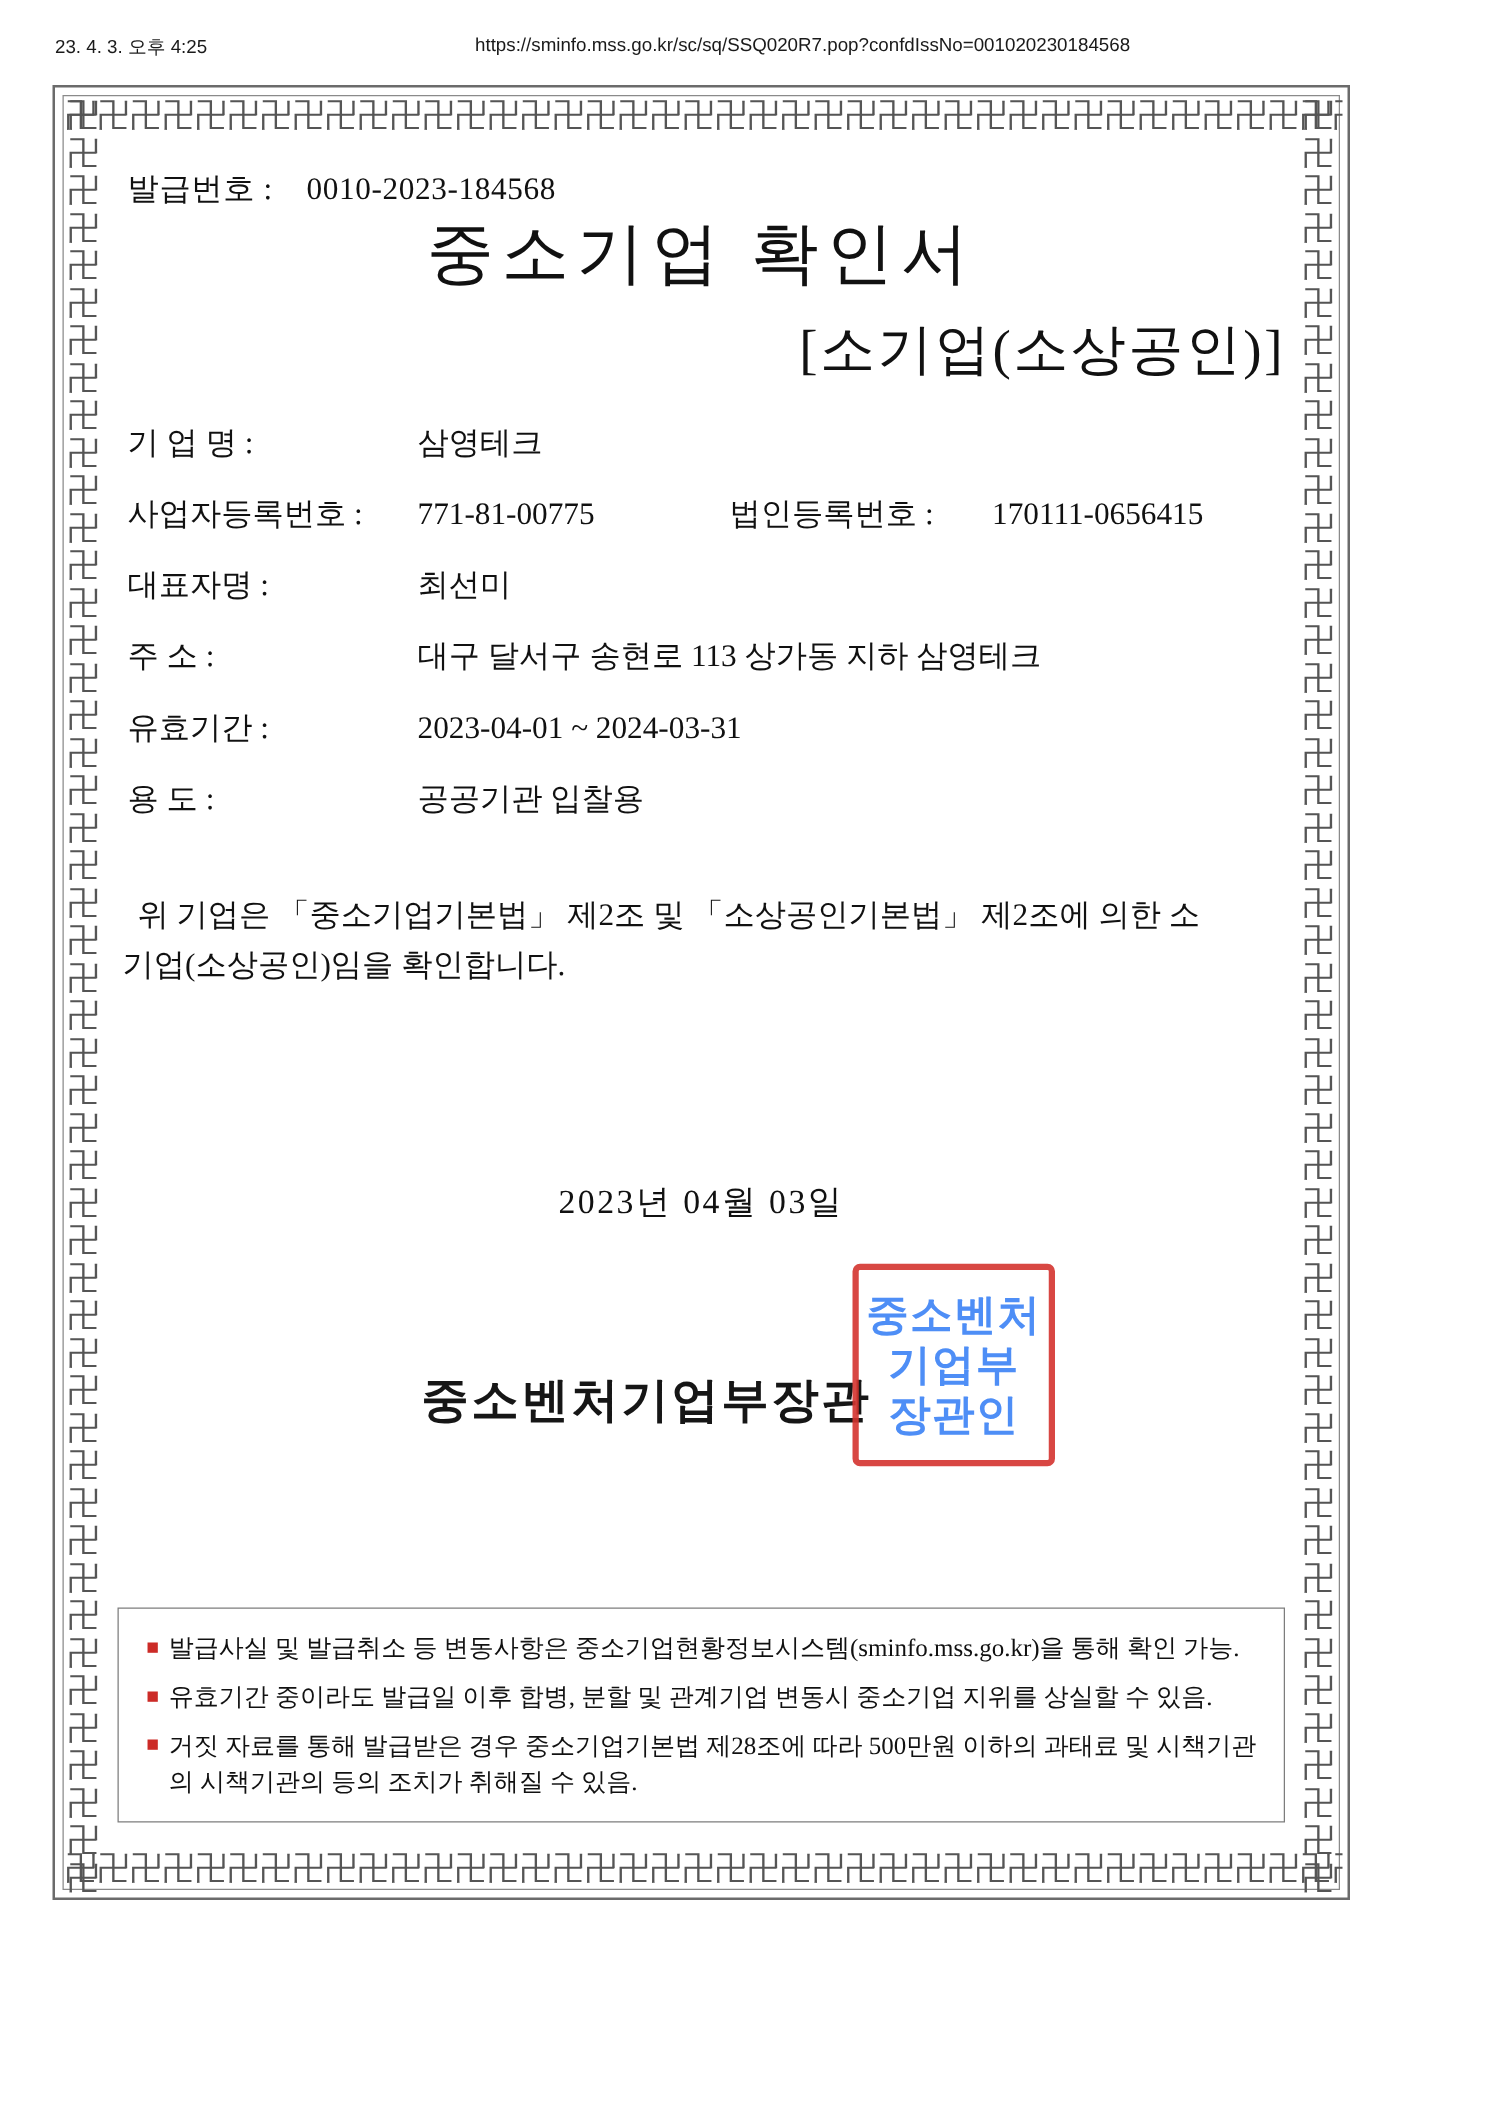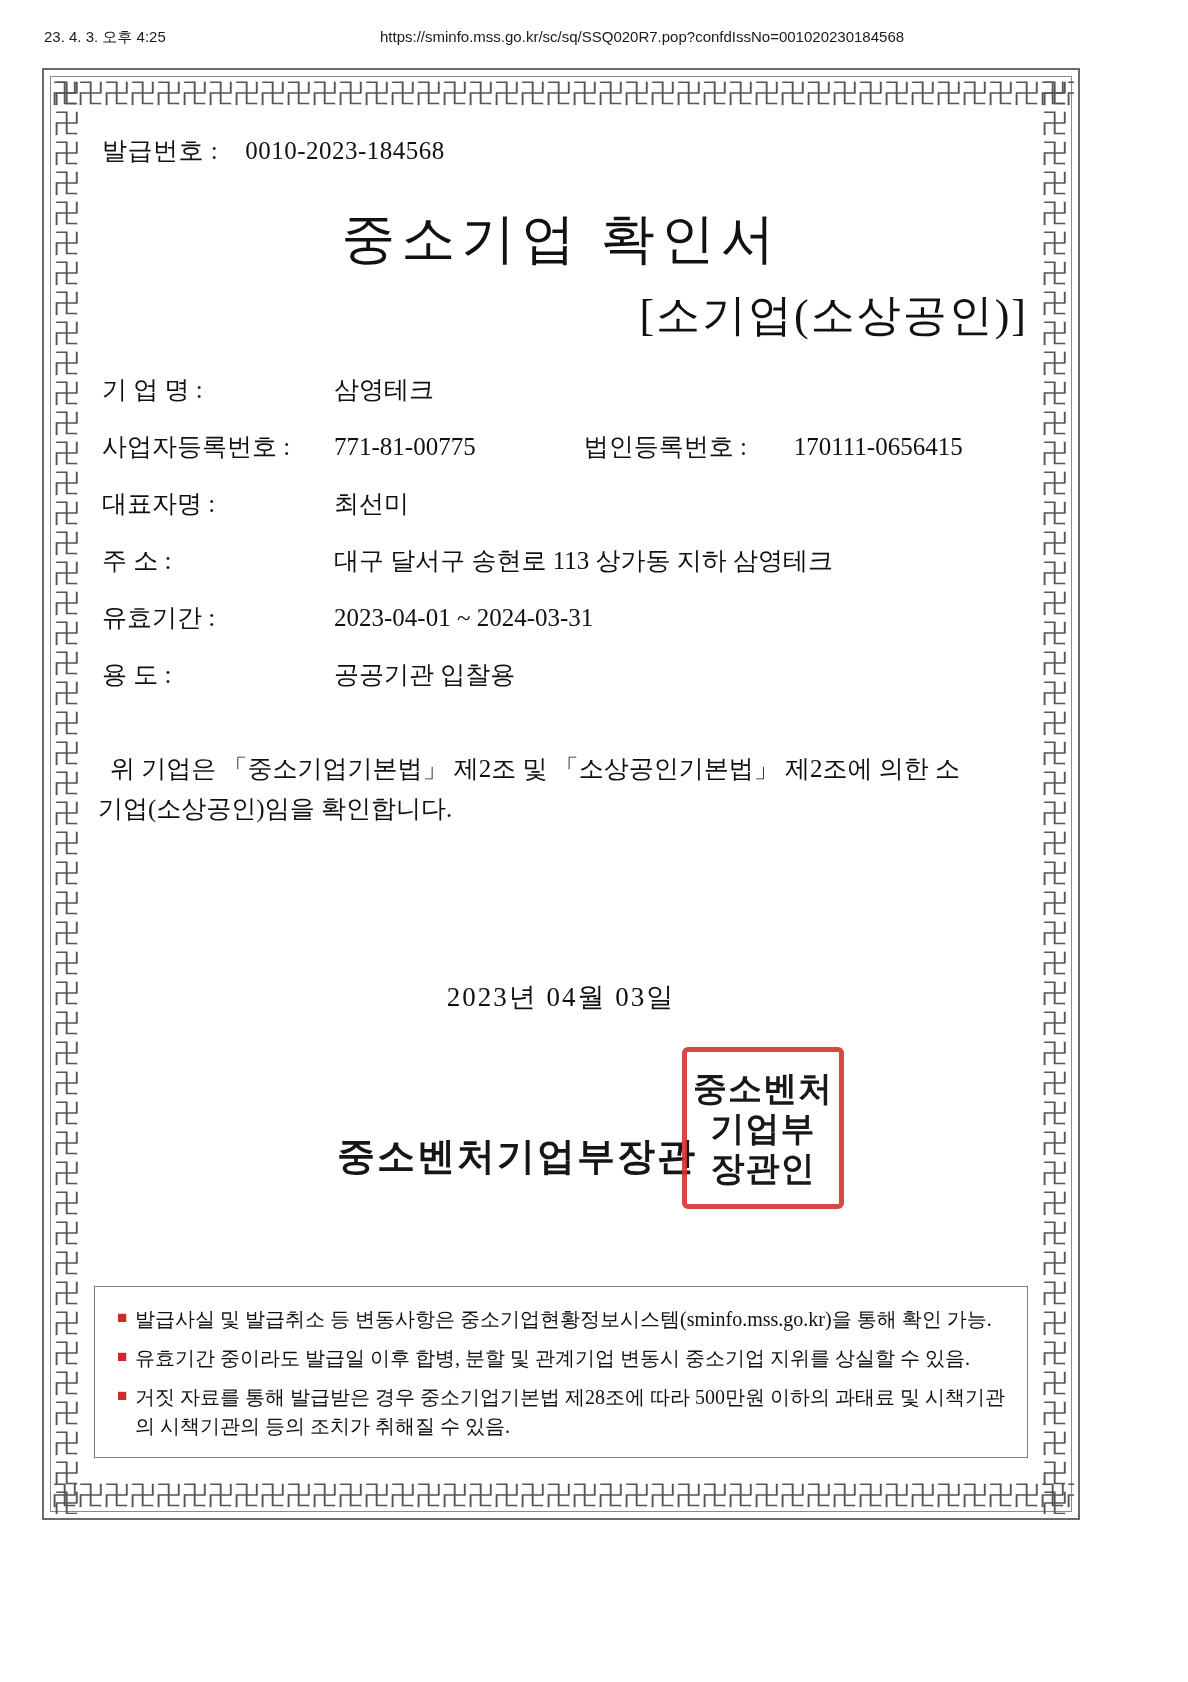--- a/index.html
+++ b/index.html
@@ -106,21 +106,20 @@
     font-size: 25px;
     letter-spacing: 0.5px;
     margin: 0 0 0 8px;
     padding-top: 20px;
   }
 
   .title-main {
     text-align: center;
     font-size: 54px;
     letter-spacing: 6px;
-    margin-top: 36px;
     font-weight: normal;
   }
   .title-sub {
     text-align: right;
     font-size: 44px;
     letter-spacing: 2px;
     margin-top: 10px;
     font-weight: normal;
   }
 
@@ -183,21 +182,21 @@
     text-align: right;
   }
   .seal {
     position: absolute;
     left: 588px;
     top: -60px;
     width: 152px;
     height: 152px;
     border: 5px solid #d4342f;
     border-radius: 6px;
-    color: #000000;
+    color: #3b82f6;
     display: flex;
     flex-direction: column;
     align-items: center;
     justify-content: center;
     font-family: "DejaVu Serif", serif;
     font-weight: bold;
     opacity: 0.9;
   }
   .seal span {
     display: block;

